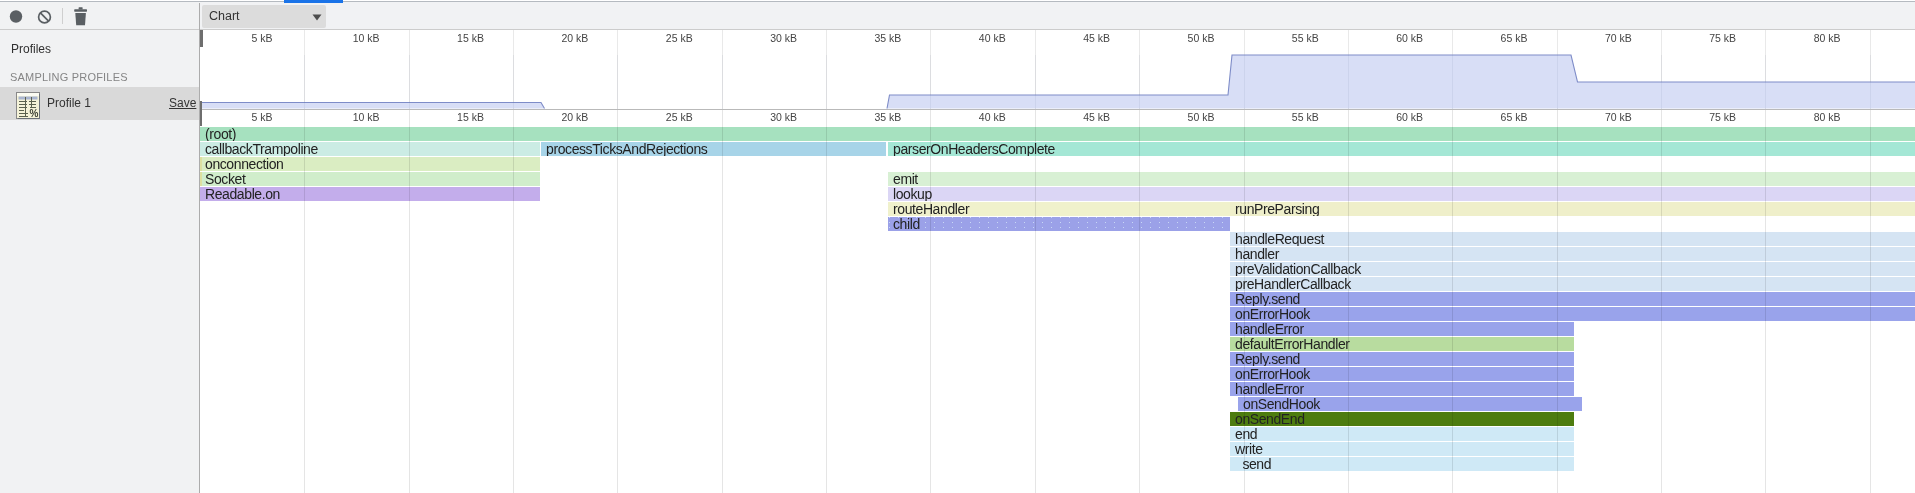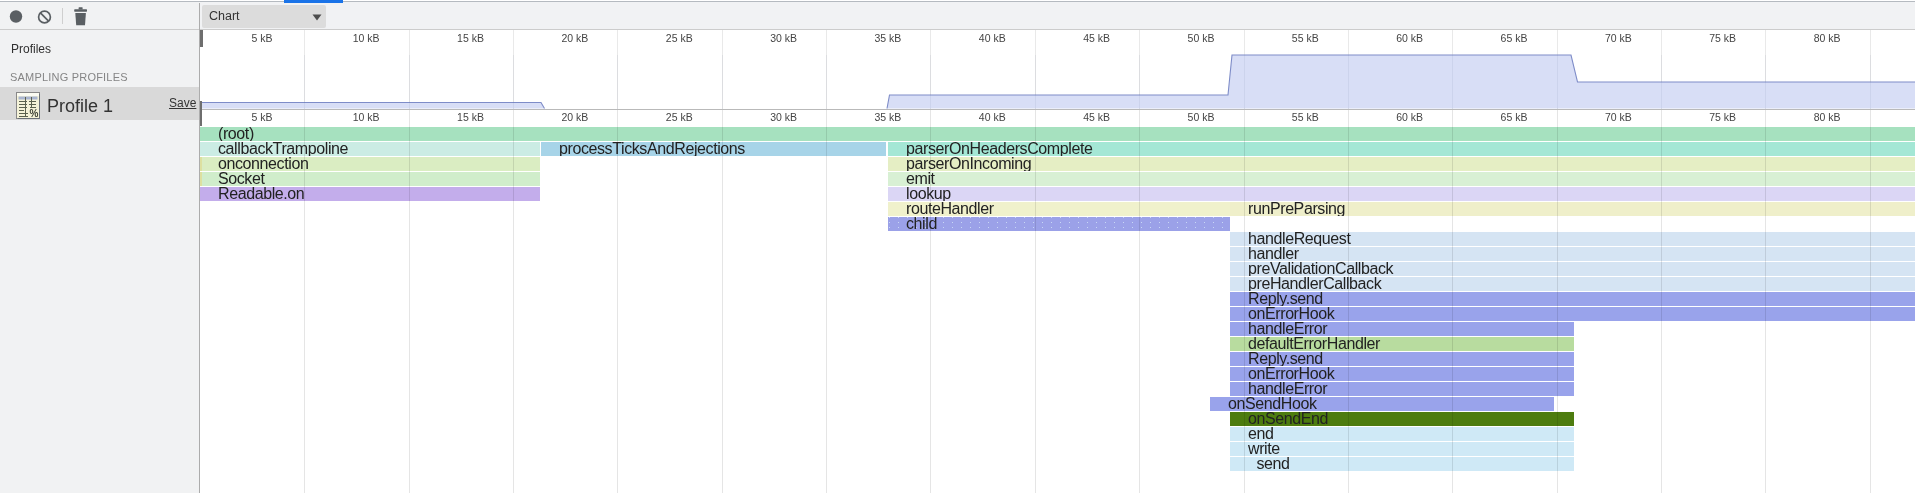--- a/index.html
+++ b/index.html
@@ -1,19 +1,19 @@
 <!DOCTYPE html>
 <html><head><meta charset="utf-8"><style>
 *{margin:0;padding:0;box-sizing:border-box}
 html,body{width:1915px;height:493px;overflow:hidden;background:#fff;
  font-family:"Liberation Sans",sans-serif;}
 #app{position:relative;width:1915px;height:493px;overflow:hidden}
 .abs{position:absolute}
-.bar{position:absolute;height:14px;font-size:16px;letter-spacing:-0.4px;line-height:14px;color:#222;
- white-space:nowrap;overflow:hidden;padding-left:18px}
+.bar{position:absolute;height:14px;font-size:14px;letter-spacing:-0.4px;line-height:14px;color:#222;
+ white-space:nowrap;overflow:hidden;padding-left:5px}
 .rlabel{position:absolute;font-size:10.5px;color:#444;text-align:center;width:77px;height:13px;line-height:13px}
 .grid{position:absolute;width:1px;background:rgba(0,0,0,0.10)}
 </style></head><body>
 <div id="app">
 
 <div class="abs" style="left:0;top:0;width:200px;height:493px;background:#f1f2f3"></div>
 <div class="abs" style="left:200px;top:0;width:1715px;height:29px;background:#f1f2f4"></div>
 <div class="abs" style="left:0;top:0;width:1915px;height:2px;background:#fff"></div>
 <div class="abs" style="left:0;top:1px;width:1915px;height:1px;background:#b5bac0"></div>
 <div class="abs" style="left:284px;top:0px;width:59px;height:3px;background:#1a73e8"></div>
@@ -49,21 +49,21 @@
 <line x1="3" y1="18.5" x2="8" y2="18.5"></line>
 <line x1="3" y1="21.5" x2="12" y2="21.5"></line>
 <line x1="3" y1="24.5" x2="12" y2="24.5"></line>
 <line x1="9.5" y1="5" x2="9.5" y2="25"></line>
 <line x1="15.5" y1="5" x2="15.5" y2="16"></line>
 </g>
 <text x="13.5" y="24.5" font-size="10" font-weight="bold" fill="#3e4238">%</text>
 <line x1="23.5" y1="2" x2="23.5" y2="26.5" stroke="#6a7078" stroke-width="1"></line>
 <line x1="2" y1="26.5" x2="23.5" y2="26.5" stroke="#6a7078" stroke-width="1"></line>
 </svg>
-<div class="abs" style="left:47px;top:96px;font-size:18px;color:#333">Profile 1</div>
+<div class="abs" style="left:47px;top:96px;font-size:12px;color:#333">Profile 1</div>
 <div class="abs" style="left:169px;top:96px;font-size:12px;color:#333;text-decoration:underline">Save</div>
 <div class="abs" style="left:202px;top:5px;width:124px;height:23px;background:#dcdcdc;border-radius:2px">
 <div class="abs" style="left:7px;top:4px;font-size:12.5px;color:#333">Chart</div>
 <svg class="abs" style="left:110px;top:9px" width="10" height="7" viewBox="0 0 10 7">
         <path d="M0.5 0.5 L9.5 0.5 L5 6.5 Z" fill="#4d4d4d"></path>
       </svg>
 </div>
 <div class="abs" style="left:200px;top:30px;width:1715px;height:79px;background:#fff"></div>
 <div class="grid" style="left:304.4px;top:30px;height:79px;background:rgba(0,0,0,0.085)"></div>
 <div class="grid" style="left:408.7px;top:30px;height:79px;background:rgba(0,0,0,0.085)"></div>
@@ -137,41 +137,40 @@
 <div class="rlabel" style="left:1579.9px;top:111px">70 kB</div>
 <div class="rlabel" style="left:1684.2px;top:111px">75 kB</div>
 <div class="rlabel" style="left:1788.6px;top:111px">80 kB</div>
 <div class="abs" style="left:200px;top:101px;width:2px;height:25px;background:#6e6e6e"></div>
 <div class="bar" style="left:200px;top:127px;width:1715px;background:#a6e1bf;">(root)</div>
 <div class="bar" style="left:200px;top:142px;width:340px;background:#cbece4;">callbackTrampoline</div>
 <div class="bar" style="left:541px;top:142px;width:345px;background:#a7d4e8;">processTicksAndRejections</div>
 <div class="bar" style="left:888px;top:142px;width:1027px;background:#a4e7d5;">parserOnHeadersComplete</div>
 <div class="bar" style="left:200px;top:157px;width:340px;background:#daedc2;">onconnection</div>
 <div class="abs" style="left:200px;top:157px;width:1.5px;height:14px;background:#dde0a0"></div>
-<div class="bar" style="left:888px;top:157px;width:1027px;background:#e5eec4;">parserOnIncoming</div>
 <div class="bar" style="left:200px;top:172px;width:340px;background:#d0edcb;">Socket</div>
 <div class="abs" style="left:200px;top:172px;width:1.5px;height:14px;background:#dde0a0"></div>
 <div class="bar" style="left:888px;top:172px;width:1027px;background:#d8f0d4;">emit</div>
 <div class="bar" style="left:200px;top:187px;width:340px;background:#c3adeb;">Readable.on</div>
 <div class="bar" style="left:888px;top:187px;width:1027px;background:#dbd6f5;">lookup</div>
 <div class="bar" style="left:888px;top:202px;width:1027px;background:#f0f1cc;">routeHandler</div>
 <div class="bar" style="left:888px;top:217px;width:342px;background:#9ba1e8;background-image:radial-gradient(circle,rgba(225,245,252,0.65) 0.7px,transparent 0.8px);background-size:9px 5px;background-position:42px 3px;">child</div>
 <div class="bar" style="left:1230px;top:202px;width:685px;background:#efefca;">runPreParsing</div>
 <div class="bar" style="left:1230px;top:232px;width:685px;background:#d5e4f3;">handleRequest</div>
 <div class="bar" style="left:1230px;top:247px;width:685px;background:#d5e4f3;">handler</div>
 <div class="bar" style="left:1230px;top:262px;width:685px;background:#d5e4f3;">preValidationCallback</div>
 <div class="bar" style="left:1230px;top:277px;width:685px;background:#d5e4f3;">preHandlerCallback</div>
 <div class="bar" style="left:1230px;top:292px;width:685px;background:#99a3eb;">Reply.send</div>
 <div class="bar" style="left:1230px;top:307px;width:685px;background:#99a3eb;">onErrorHook</div>
 <div class="bar" style="left:1230px;top:322px;width:344px;background:#99a3eb;">handleError</div>
 <div class="bar" style="left:1230px;top:337px;width:344px;background:#b8dc9f;">defaultErrorHandler</div>
 <div class="bar" style="left:1230px;top:352px;width:344px;background:#99a3eb;">Reply.send</div>
 <div class="bar" style="left:1230px;top:367px;width:344px;background:#99a3eb;">onErrorHook</div>
 <div class="bar" style="left:1230px;top:382px;width:344px;background:#99a3eb;">handleError</div>
-<div class="bar" style="left:1210px;top:397px;width:344px;background:#99a3eb;">onSendHook</div>
+<div class="bar" style="left:1238px;top:397px;width:344px;background:#99a3eb;">onSendHook</div>
 <div class="bar" style="left:1230px;top:412px;width:344px;background:#4d7c0f;">onSendEnd</div>
 <div class="bar" style="left:1230px;top:427px;width:344px;background:#cfe9f6;">end</div>
 <div class="bar" style="left:1230px;top:442px;width:344px;background:#cfe9f6;">write_</div>
 <div class="bar" style="left:1230px;top:457px;width:344px;background:#cfe9f6;">_send</div>
 <div class="grid" style="left:304.4px;top:110px;height:383px"></div>
 <div class="grid" style="left:408.7px;top:110px;height:383px"></div>
 <div class="grid" style="left:513.0px;top:110px;height:383px"></div>
 <div class="grid" style="left:617.4px;top:110px;height:383px"></div>
 <div class="grid" style="left:721.8px;top:110px;height:383px"></div>
 <div class="grid" style="left:826.1px;top:110px;height:383px"></div>

